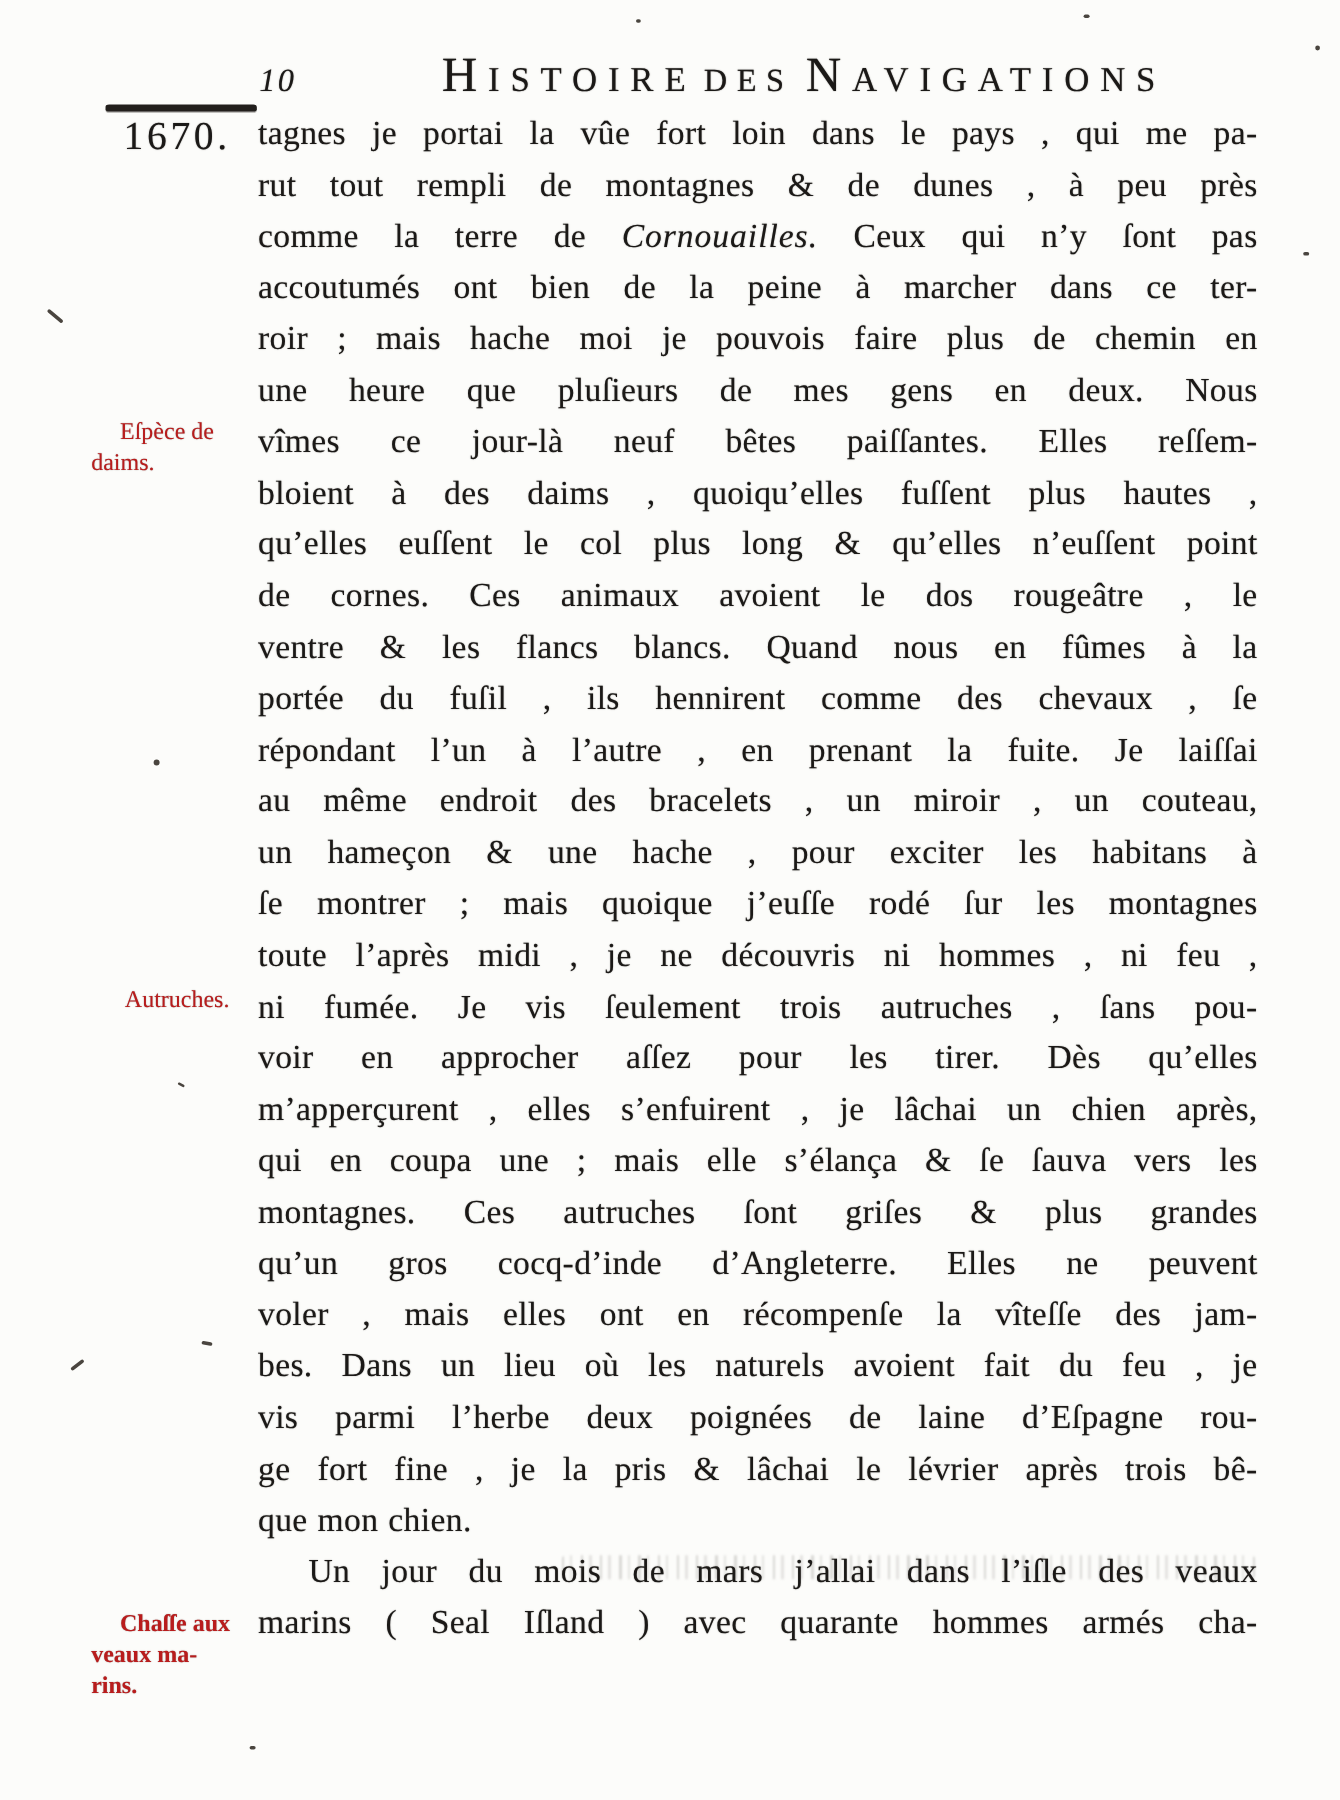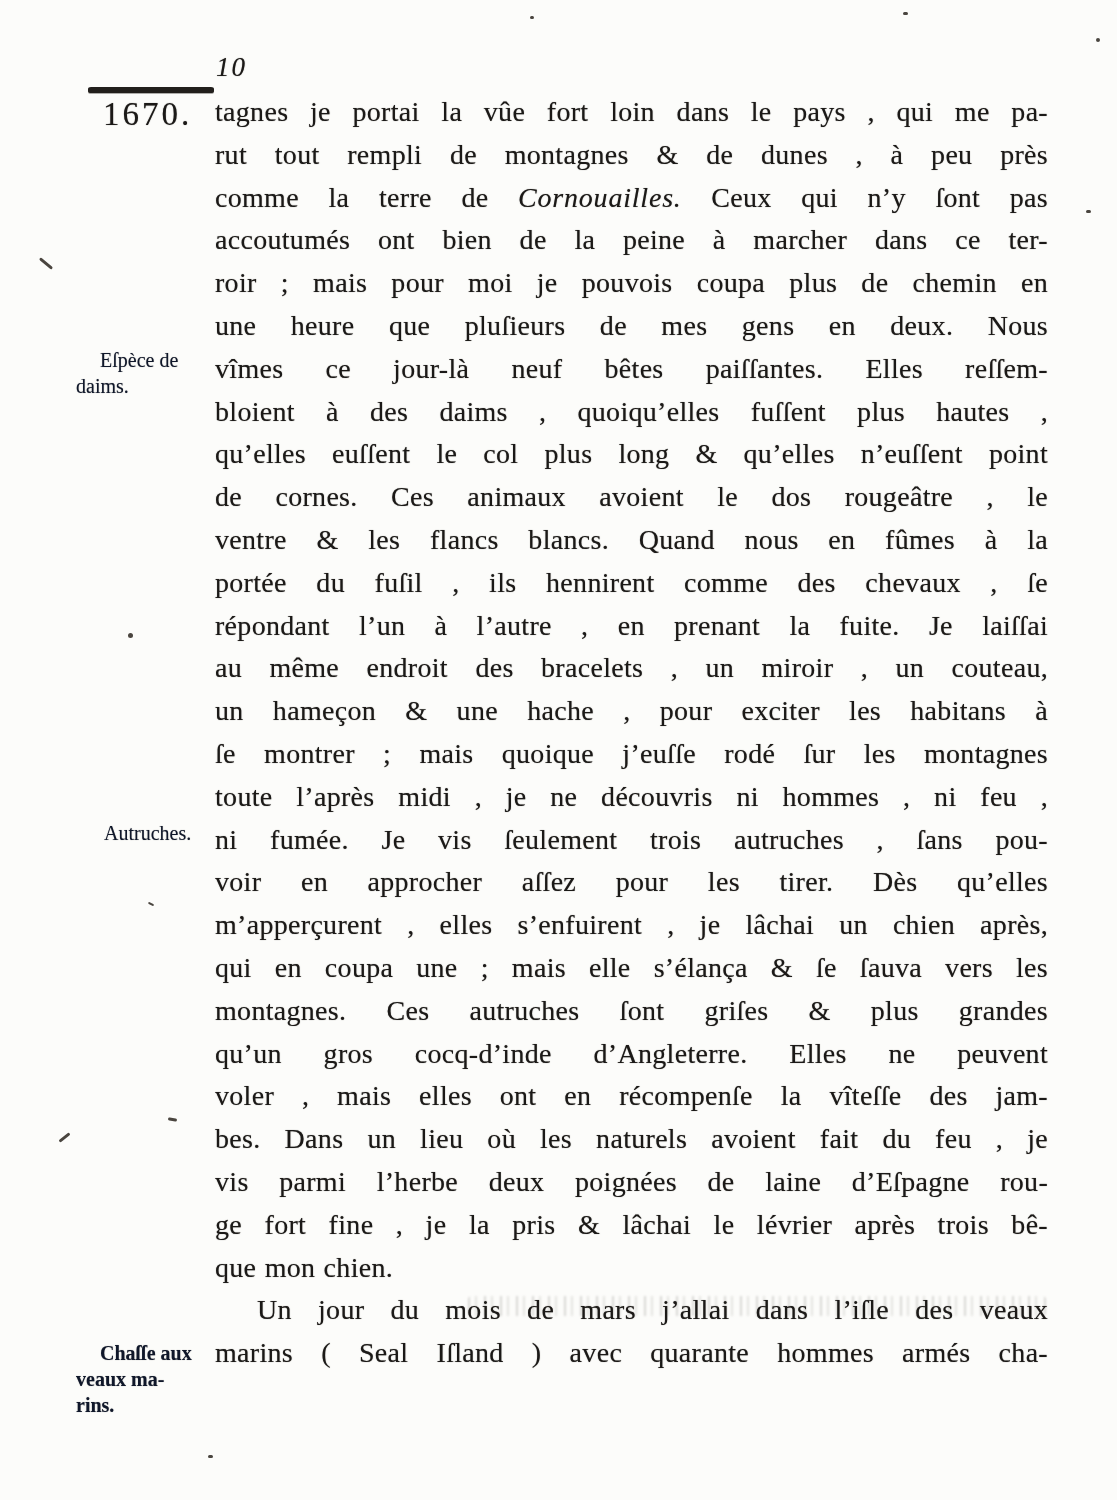--- a/index.html
+++ b/index.html
@@ -33,21 +33,21 @@
     background:#221f1c;border-radius:3px/2px;
     box-shadow:0 1px 0 rgba(30,25,20,.35);
   }
   .year{
     position:absolute;left:103px;top:96px;
     font-size:33px;letter-spacing:3px;
     text-shadow:0 0 1px rgba(30,25,20,.55);
   }
   .margin-note{
     position:absolute;left:76px;width:134px;
-    font-size:20px;line-height:26px;color:#0f172a;
+    font-size:20px;line-height:26px;color:#b91c1c;
     text-shadow:0 0 1px rgba(40,35,30,.45);
   }
   .margin-note .indent{padding-left:24px;}
   .note-species{top:347px;}
   .note-ostrich{top:820px;padding-left:28px;}
   .note-seal{top:1340px;font-weight:bold;}
   
   .body-text{
     position:absolute;left:215px;top:91px;width:833px;
     font-size:28px;line-height:42.8px;
@@ -78,20 +78,22 @@
   .sp9{left:530px;top:16px;width:4px;height:3px;}
   .sp10{left:903px;top:12px;width:5px;height:3px;}
 </style>
 </head>
 <body>
 
 <div class="page">
 
   <div class="running-head">
     <span class="pg-num">10</span>
+    <div class="title"><span class="cap">H</span><span class="scs">ISTOIRE</span><span class="scd">DES</span><span class="cap">N</span><span class="scs">AVIGATIONS</span>
+    </div>
   </div>
 
   <div class="year-rule"></div>
   <div class="year">1670.</div>
 
   <div class="margin-note note-species">
     <div class="indent">Eſpèce de</div>
     <div>daims.</div>
   </div>
   <div class="margin-note note-ostrich">Autruches.</div>
@@ -100,21 +102,21 @@
     <div>veaux ma-</div>
     <div>rins.</div>
   </div>
 
   <div class="body-text">
     <div class="line">tagnes je portai la vûe fort loin dans le pays , qui me pa-</div>
     <div class="line">rut tout rempli de montagnes &amp; de dunes , à peu près</div>
     <div class="line"><span>comme la terre de </span><i>Cornouailles.</i><span> Ceux qui n’y ſont pas</span>
     </div>
     <div class="line">accoutumés ont bien de la peine à marcher dans ce ter-</div>
-    <div class="line">roir ; mais pour moi je pouvois coupa plus de chemin en</div>
+    <div class="line">roir ; mais hache moi je pouvois faire plus de chemin en</div>
     <div class="line">une heure que pluſieurs de mes gens en deux. Nous</div>
     <div class="line">vîmes ce jour-là neuf bêtes paiſſantes. Elles reſſem-</div>
     <div class="line">bloient à des daims , quoiqu’elles fuſſent plus hautes ,</div>
     <div class="line">qu’elles euſſent le col plus long &amp; qu’elles n’euſſent point</div>
     <div class="line">de cornes. Ces animaux avoient le dos rougeâtre , le</div>
     <div class="line">ventre &amp; les flancs blancs. Quand nous en fûmes à la</div>
     <div class="line">portée du fuſil , ils hennirent comme des chevaux , ſe</div>
     <div class="line">répondant l’un à l’autre , en prenant la fuite. Je laiſſai</div>
     <div class="line">au même endroit des bracelets , un miroir , un couteau,</div>
     <div class="line">un hameçon &amp; une hache , pour exciter les habitans à</div>

